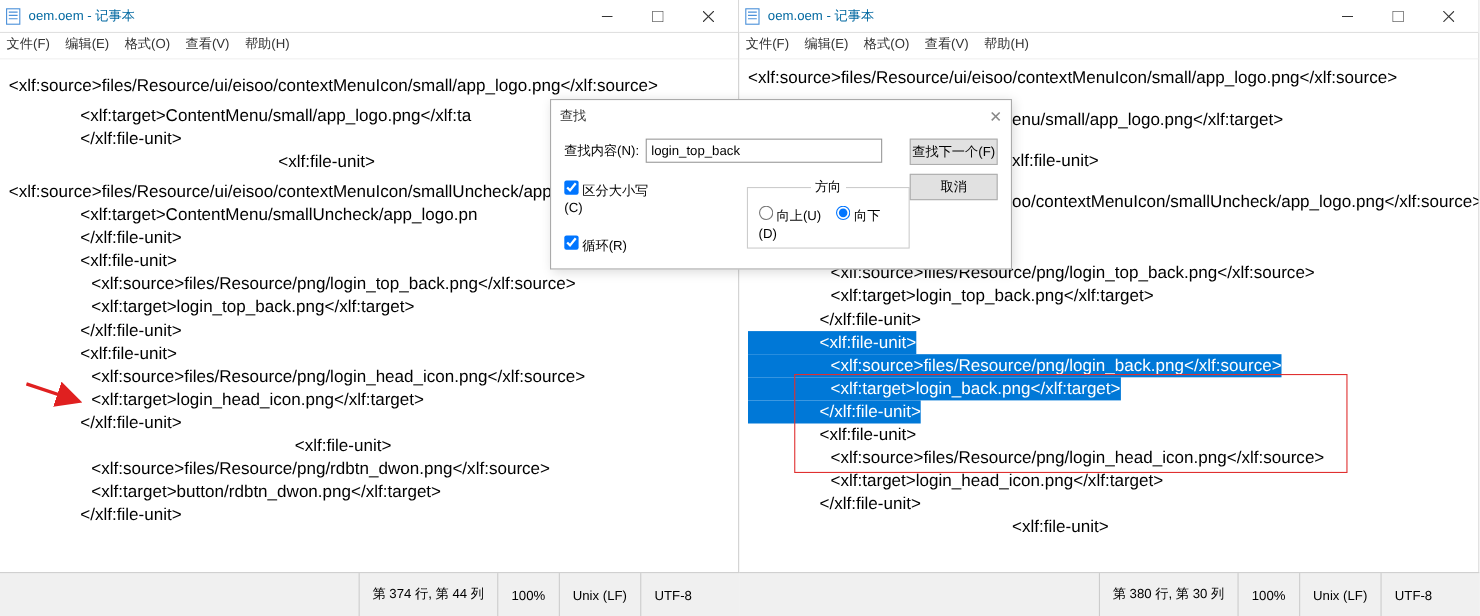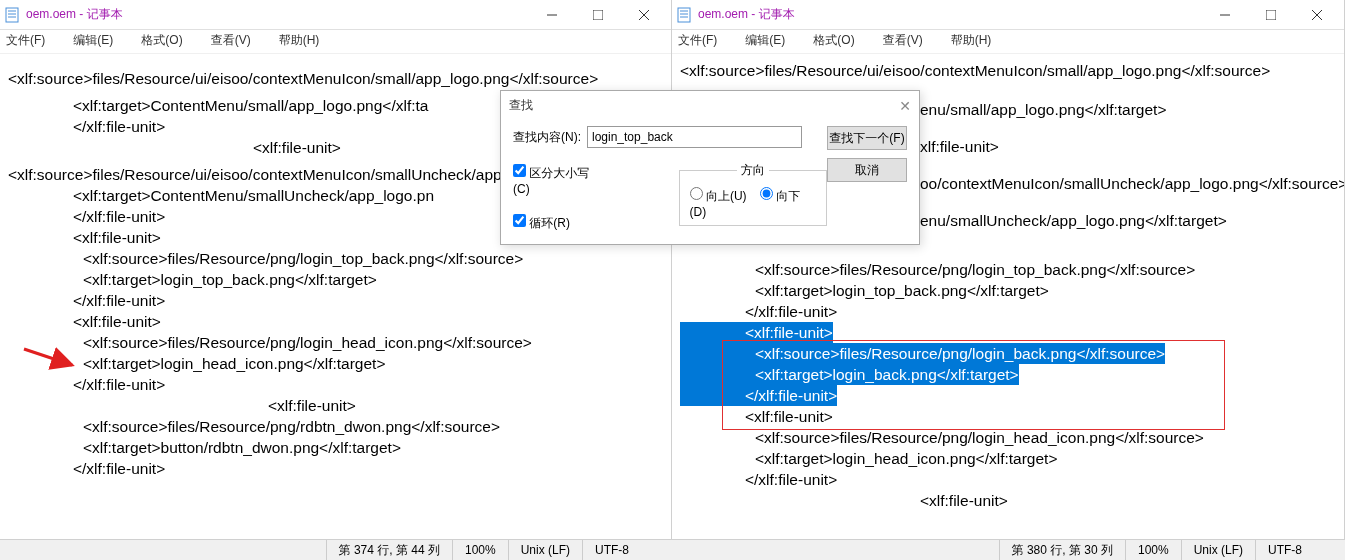--- a/index.html
+++ b/index.html
@@ -2,37 +2,37 @@
 <html><head>
 <meta charset="utf-8">
 <style>
   * { margin: 0; padding: 0; box-sizing: border-box; font-family: "Segoe UI", "Microsoft YaHei", sans-serif; }
   body { display: flex; width: 1345px; height: 560px; background: #fff; overflow: hidden; position: relative; }
   .window { position: relative; display: flex; flex-direction: column; border-right: 1px solid #d0d0d0; }
   .window.left { width: 672px; }
   .window.right { width: 673px; }
   .titlebar { display: flex; align-items: center; height: 30px; background: #fff; padding: 0 4px; border-bottom: 1px solid #e0e0e0; }
   .titlebar .icon { width: 16px; height: 16px; margin-right: 6px; }
-  .titlebar .title { flex: 1; font-size: 12px; color: #a21caf; }
+  .titlebar .title { flex: 1; font-size: 12px; color: #0369a1; }
   .winbtns { display: flex; }
   .winbtn { width: 46px; height: 30px; display: flex; align-items: center; justify-content: center; color: #555; }
-  .menubar { display: flex; padding: 2px 6px 4px 6px; font-size: 12px; gap: 28px; border-bottom: 1px solid #f0f0f0; }
+  .menubar { display: flex; padding: 2px 6px 4px 6px; font-size: 12px; gap: 14px; border-bottom: 1px solid #f0f0f0; }
   .menubar span { color: #333; }
   .content { flex: 1; overflow: hidden; padding: 6px 2px 0 8px; font-size: 15.5px; line-height: 21px; font-family: "Segoe UI", Tahoma, sans-serif; color: #000; white-space: nowrap; }
   .content .l { white-space: nowrap; }
   .ind1 { padding-left: 65px; }
   .ind2 { padding-left: 75px; }
   .ind3 { padding-left: 245px; }
   .ind4 { padding-left: 260px; }
   .ind5 { padding-left: 240px; }
   .hl { background: #0078d7; color: #fff; display: inline-block; }
   .redbox { position: absolute; border: 1px solid #e03030; left: 722px; top: 340px; width: 503px; height: 90px; z-index: 3; }
   .arrow { position: absolute; left: 20px; top: 345px; z-index: 3; }
   .arrow svg { display: block; }
-  .statusbar { position: absolute; bottom: 0; height: 21px; display: flex; font-size: 12px; background: #f0f0f0; border-top: 1px solid #d0d0d0; margin-top: 32px; }
+  .statusbar { position: absolute; bottom: 0; height: 40px; display: flex; font-size: 12px; background: #f0f0f0; border-top: 1px solid #d0d0d0; margin-top: 32px; }
   .statusbar .cell { border-left: 1px solid #ccc; padding: 0 12px; height: 100%; display: flex; align-items: center; }
   .sb-left { left: 0; width: 672px; }
   .sb-right { left: 672px; width: 673px; }
   .dialog { position: absolute; left: 500px; top: 90px; width: 420px; background: #fff; border: 1px solid #aaa; box-shadow: 2px 2px 10px rgba(0,0,0,0.15); z-index: 10; font-size: 12px; }
   .dialog .dtitle { display: flex; align-items: center; padding: 6px 8px; font-size: 12px; color: #333; }
   .dialog .dtitle .dclose { margin-left: auto; color: #888; font-size: 14px; }
   .dialog .dbody { padding: 6px 12px 12px 12px; }
   .drow { display: flex; align-items: center; margin-bottom: 10px; }
   .drow label { margin-right: 6px; }
   .drow input[type=text] { width: 215px; height: 22px; border: 1px solid #999; padding: 0 4px; font-size: 12px; }
@@ -150,21 +150,20 @@
   </div>
   <div class="content">
     <div class="l">&lt;xlf:source&gt;files/Resource/ui/eisoo/contextMenuIcon/small/app_logo.png&lt;/xlf:source&gt;</div>
     <div style="height:18px"></div>
     <div class="l ind5">enu/small/app_logo.png&lt;/xlf:target&gt;</div>
     <div style="height:16px"></div>
     <div class="l ind5">xlf:file-unit&gt;</div>
     <div style="height:16px"></div>
     <div class="l ind5">oo/contextMenuIcon/smallUncheck/app_logo.png&lt;/xlf:source&gt;</div>
     <div style="height:16px"></div>
-    <div class="l ind5">enu/smallUncheck/app_logo.png&lt;/xlf:target&gt;</div>
     <div style="height:28px"></div>
     <div class="l ind2">&lt;xlf:source&gt;files/Resource/png/login_top_back.png&lt;/xlf:source&gt;</div>
     <div class="l ind2">&lt;xlf:target&gt;login_top_back.png&lt;/xlf:target&gt;</div>
     <div class="l ind1">&lt;/xlf:file-unit&gt;</div>
     <div>
       <span class="hl hlrow" style="padding-left:65px">&lt;xlf:file-unit&gt;</span><br>
       <span class="hl hlrow" style="padding-left:75px">&lt;xlf:source&gt;files/Resource/png/login_back.png&lt;/xlf:source&gt;</span><br>
       <span class="hl hlrow" style="padding-left:75px">&lt;xlf:target&gt;login_back.png&lt;/xlf:target&gt;</span><br>
       <span class="hl hlrow" style="padding-left:65px">&lt;/xlf:file-unit&gt;</span>
     </div>

